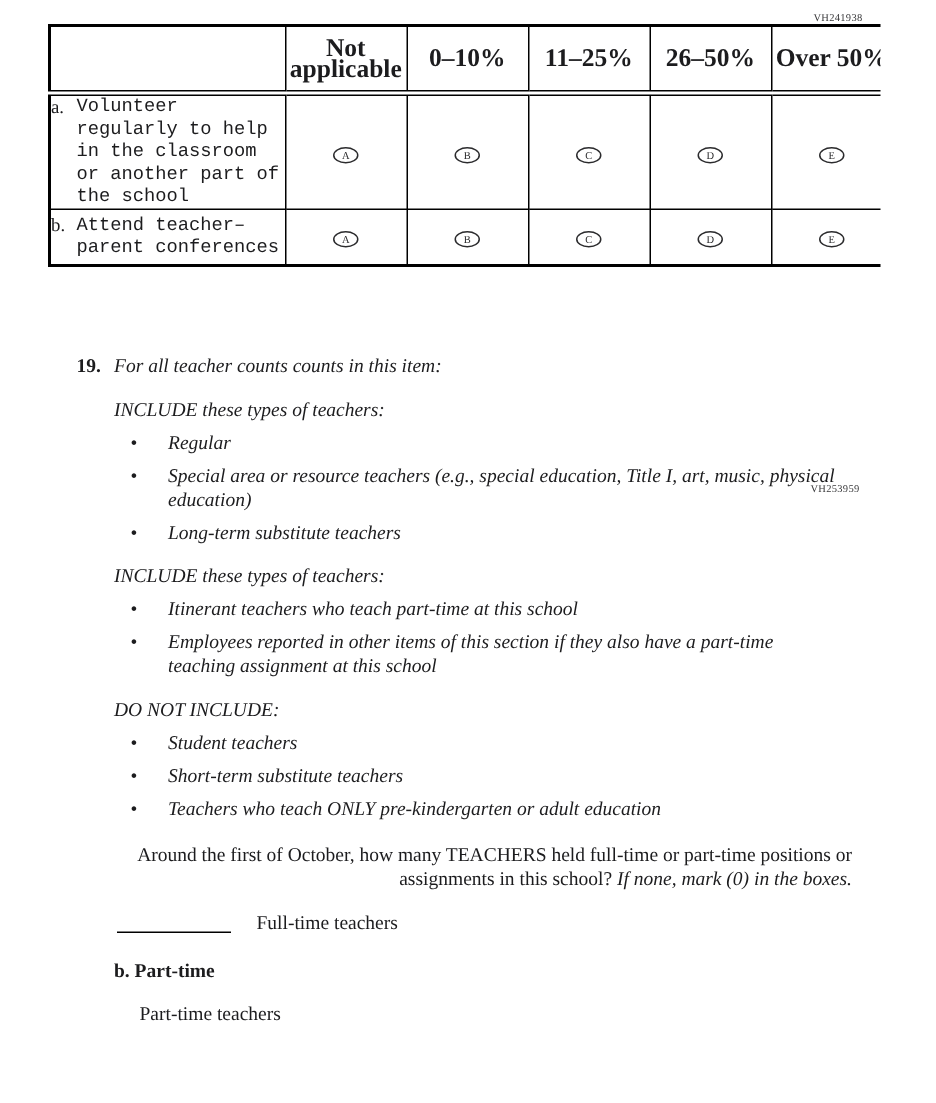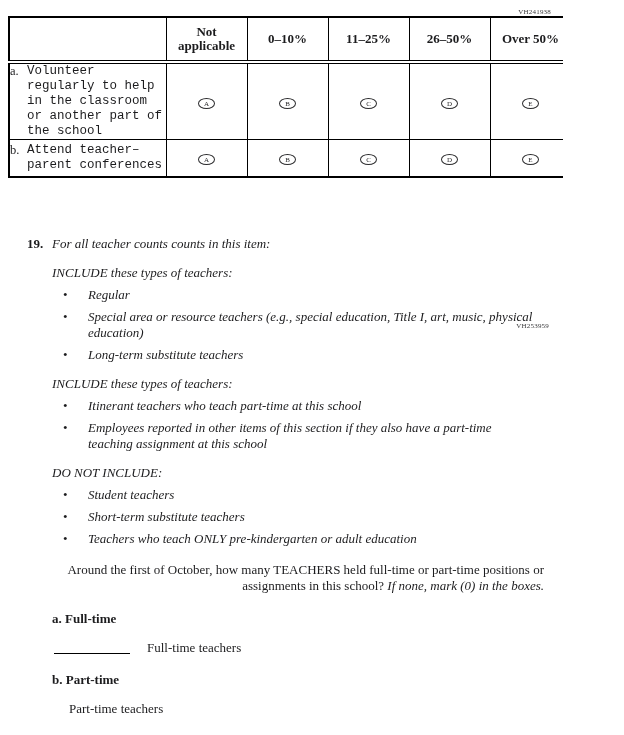--- a/index.html
+++ b/index.html
@@ -4,20 +4,21 @@
 <style>
   html,body{margin:0;padding:0;background:#ffffff;}
   .page{
     position:relative;
     width:563px;height:735px;
     background:#fff;
     color:#1c1c1e;
     font-family:"Liberation Serif","DejaVu Serif",serif;
     font-size:13px;
     overflow:hidden;
+    margin-left:24px;
   }
   .vcode{
     position:absolute;
     font-size:7px;
     letter-spacing:.2px;
     color:#3a3a3c;
     font-family:"Liberation Serif",serif;
   }
   .vcode.top{top:8px;right:12px;}
   .vcode.q19{top:264px;right:14px;}
@@ -36,21 +37,21 @@
     border:2px solid #000;
   }
   table.grid th, table.grid td{
     border:1.5px solid #000;
     vertical-align:middle;
     padding:0;
   }
   table.grid th{
     font-weight:bold;
     text-align:center;
-    font-size:13px;
+    font-size:17px;
     line-height:14px;
     height:38px;
     border-bottom:4px double #000;
     padding:2px 2px;
   }
   col.c-label{width:157px;}
   col.c-opt{width:81px;}
   col.c-code{width:46px;}
   td.label-cell{padding:3px 4px 3px 5px;}
   .label-wrap{display:flex;font-size:12.5px;line-height:15px;}
@@ -81,21 +82,21 @@
   .q19{display:flex;margin:58px 0 0 27px;}
   .q19 .qbody{width:535px;font-style:italic;line-height:16px;}
   .q19 .intro{margin:0;}
   .subhead{margin:13px 0 0 0;}
   .bullet{display:flex;margin-top:6px;}
   .bullet .dot{width:36px;flex:none;padding-left:11px;font-style:normal;box-sizing:border-box;}
   .bullet .btext{flex:1;padding-right:28px;}
   .final-q{font-style:normal;margin-top:15px;width:492px;text-align:right;}
   .final-q .ital{font-style:italic;}
   .answer-label{font-weight:bold;font-style:normal;margin-top:17px;}
-  .answer-line{margin-top:13px;font-style:normal;display:flex;align-items:center;}
+  .answer-line{margin-top:13px;font-style:normal;display:flex;align-items:flex-end;}
   .blank{
     display:inline-block;
     width:76px;height:13px;
     border-bottom:1.2px solid #000;
     flex:none;
     margin-left:2px;
   }
   .blank-label{margin-left:17px;line-height:15px;}
 </style>
 </head>
@@ -197,21 +198,20 @@
         <span class="dot">•</span>
         <span class="btext">Short-term substitute teachers</span>
       </div>
       <div class="bullet">
         <span class="dot">•</span>
         <span class="btext">Teachers who teach ONLY pre-kindergarten or adult education</span>
       </div>
 
       <div class="final-q"><span>Around the first of October, how many TEACHERS held full-time or part-time positions or assignments in this school? </span><span class="ital">If none, mark (0) in the boxes.</span></div>
 
-      <div class="answer-label">a. Full-time</div>
       <div class="answer-line">
         <span class="blank"></span>
         <span class="blank-label">Full-time teachers</span>
       </div>
 
       <div class="answer-label">b. Part-time</div>
       <div class="answer-line">
 
         <span class="blank-label">Part-time teachers</span>
       </div>

